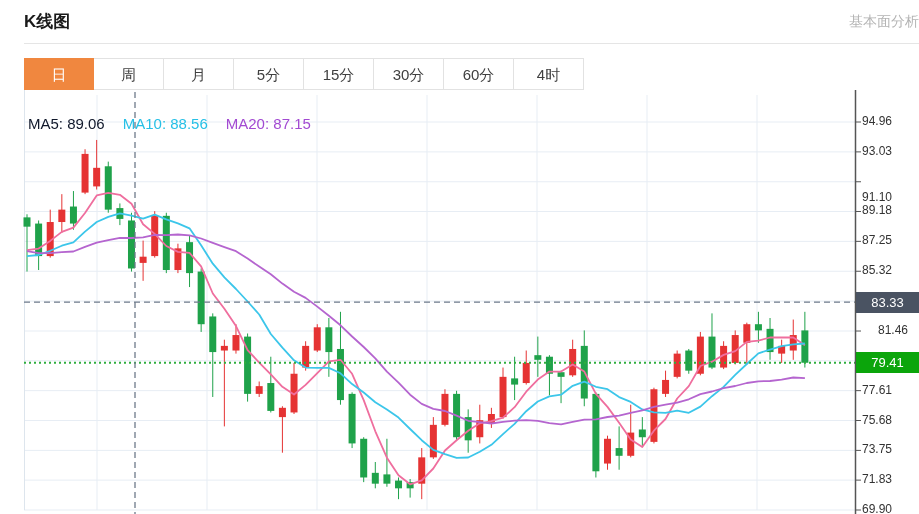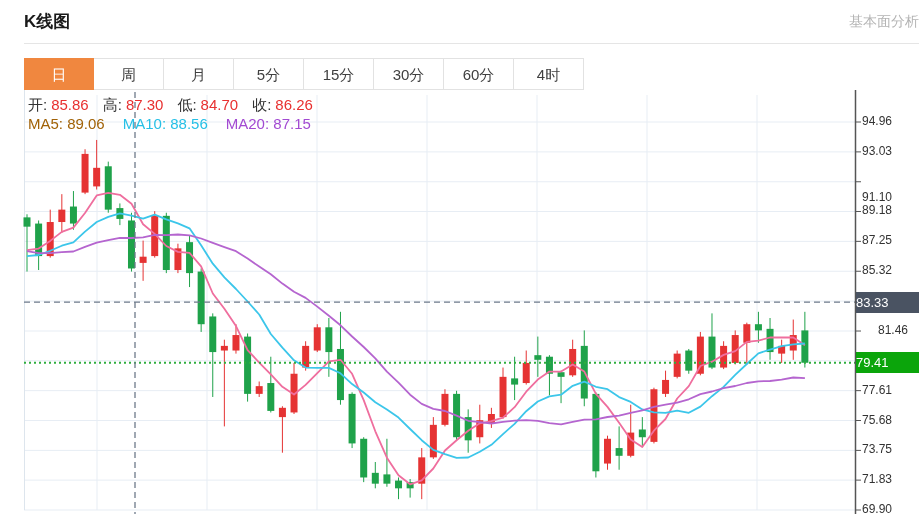--- a/index.html
+++ b/index.html
@@ -13,21 +13,21 @@
        background:#fff;border:1px solid #e2e2e2;border-left:none;box-sizing:border-box;cursor:pointer;}
   .tab:first-child{border-left:1px solid #e2e2e2;}
   .tab.active{background:#f0873f;border-color:#f0873f;color:#fff;}
   #chart-svg{position:absolute;left:0;top:0;z-index:1;}
   .legend-row{position:absolute;left:28px;z-index:2;font-size:15px;white-space:nowrap;}
   .legend-row span{margin-right:4px;}
   .legend-row .lbl{color:#333;}
   .legend-row .val{color:#e83030;margin-right:14px;}
   .yaxis-label{position:absolute;left:862px;z-index:2;font-size:12px;color:#333;}
   .badge{position:absolute;left:856px;width:63px;height:21px;line-height:21px;z-index:3;
-         color:#fff;font-size:13px;}
+         color:#fff;font-size:13px;text-align:center;}
 </style>
 </head>
 <body>
 
 <div class="app">
   <div class="title">K线图</div>
   <div class="toplink">基本面分析</div>
   <div class="sep"></div>
 
   <div class="tabs" id="tabs">
@@ -216,22 +216,21 @@
       <line x1="855" x2="861" y1="301.1364724660814" y2="301.1364724660814" stroke="#555555" stroke-width="1"></line>
       <line x1="855" x2="861" y1="331.0183559457304" y2="331.0183559457304" stroke="#555555" stroke-width="1"></line>
       <line x1="855" x2="861" y1="360.7454110135674" y2="360.7454110135674" stroke="#555555" stroke-width="1"></line>
       <line x1="855" x2="861" y1="390.6272944932163" y2="390.6272944932163" stroke="#555555" stroke-width="1"></line>
       <line x1="855" x2="861" y1="420.5091779728651" y2="420.5091779728651" stroke="#555555" stroke-width="1"></line>
       <line x1="855" x2="861" y1="450.391061452514" y2="450.391061452514" stroke="#555555" stroke-width="1"></line>
       <line x1="855" x2="861" y1="480.1181165203513" y2="480.1181165203513" stroke="#555555" stroke-width="1"></line>
       <line x1="855" x2="861" y1="510" y2="510" stroke="#555555" stroke-width="1"></line>
     </svg>
 
-  <div class="legend-row" style="top:96px;" id="ohlc-row"><span class="lbl">开:</span><span class="val">85.86</span><span class="lbl">高:</span><span class="val">87.30</span><span class="lbl">低:</span><span class="val">84.70</span><span class="lbl">收:</span><span class="val">86.26</span></div>
-  <div class="legend-row" style="top:115px;" id="ma-row"><span style="color: #a16207; margin-right: 18px; text-align: right;">MA5: 89.06</span><span style="color: rgb(39, 192, 230); margin-right: 18px;">MA10: 88.56</span><span style="color: rgb(162, 74, 210); margin-right: 18px;">MA20: 87.15</span></div>
+  <div class="legend-row" style="top:115px;" id="ma-row"><span style="color: #0f172a; margin-right: 18px; text-align: right;">MA5: 89.06</span><span style="color: rgb(39, 192, 230); margin-right: 18px;">MA10: 88.56</span><span style="color: rgb(162, 74, 210); margin-right: 18px;">MA20: 87.15</span></div>
 
   <div id="yaxis-labels">
       <div class="yaxis-label" style="top: 114px;">94.96</div>
       <div class="yaxis-label" style="top: 143.882px;">93.03</div>
       <div class="yaxis-label" style="top: 173.764px; margin-top: 16px;">91.10</div>
       <div class="yaxis-label" style="top: 203.491px;">89.18</div>
       <div class="yaxis-label" style="top: 233.373px;">87.25</div>
       <div class="yaxis-label" style="top: 263.255px;">85.32</div>
       <div class="yaxis-label" style="top: 323.018px; margin-left: 16px;">81.46</div>
       <div class="yaxis-label" style="top: 382.627px;">77.61</div>

